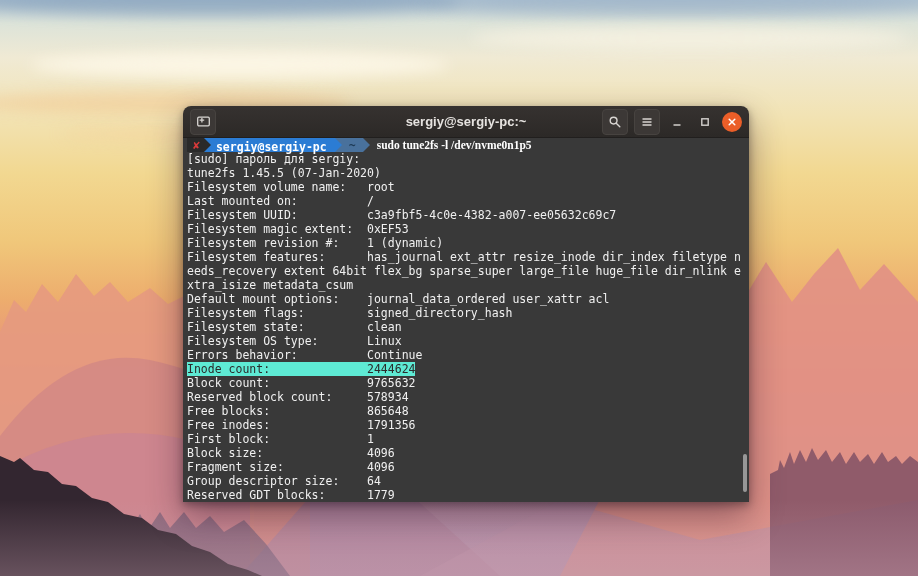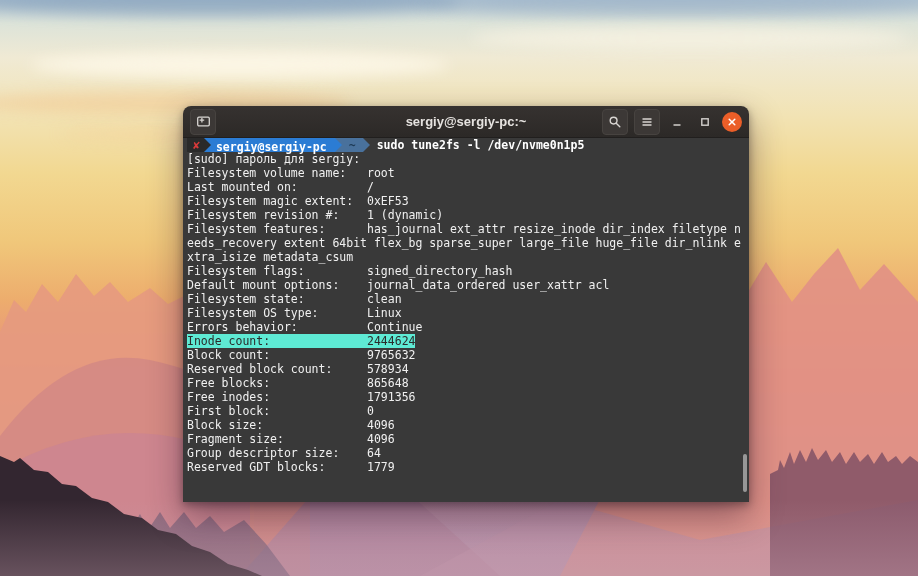--- a/index.html
+++ b/index.html
@@ -41,21 +41,21 @@
   .prompt-line{display:flex;align-items:stretch;height:14px;font-weight:bold;}
   .pseg{display:flex;align-items:center;}
   .seg-status{background:#2a2a2a;color:#d93a3a;padding:0 4px 0 6px;}
   .seg-user{background:#2b7cd4;color:#ffffff;padding:3px 8px 0 5px;}
   .seg-dir{background:#49719c;color:#1d3a55;padding:0 7px;}
   .arr{width:0;height:0;border-top:7px solid transparent;border-bottom:7px solid transparent;
     border-left:7px solid transparent;}
   .arr-1{border-left-color:#2a2a2a;background:#2b7cd4;}
   .arr-2{border-left-color:#2b7cd4;background:#49719c;}
   .arr-3{border-left-color:#49719c;}
-  .cmd{color:#ffffff;font-weight:bold;padding-left:7px;display:flex;align-items:center;}
+  .cmd{color:#ffffff;font-weight:bold;padding-left:7px;display:flex;align-items:center;font-family:Liberation Serif, serif;}
 
   .scroll-thumb{position:absolute;right:2px;top:316px;width:4px;height:38px;
     border-radius:2px;background:#a8a8a8;opacity:.85;}
 </style>
 </head>
 <body>
 
 <div class="screen">
 
   <div class="cloud" style="left:-40px;top:-14px;width:500px;height:30px;background:rgba(120,150,180,.55);"></div>
@@ -143,38 +143,40 @@
         <span class="pseg seg-status">✘</span>
         <span class="arr arr-1"></span>
         <span class="pseg seg-user">sergiy@sergiy-pc</span>
         <span class="arr arr-2"></span>
         <span class="pseg seg-dir">~</span>
         <span class="arr arr-3"></span>
         <span class="cmd">sudo tune2fs -l /dev/nvme0n1p5</span>
       </div>
       <div id="terminal-output">
           <div class="tline">[sudo] пароль для sergiy: </div>
+          <div class="tline">tune2fs 1.45.5 (07-Jan-2020)</div>
           <div class="tline">Filesystem volume name:   root</div>
           <div class="tline">Last mounted on:          /</div>
+          <div class="tline">Filesystem UUID:          c3a9fbf5-4c0e-4382-a007-ee05632c69c7</div>
           <div class="tline">Filesystem magic extent:  0xEF53</div>
           <div class="tline">Filesystem revision #:    1 (dynamic)</div>
           <div class="tline">Filesystem features:      has_journal ext_attr resize_inode dir_index filetype n</div>
           <div class="tline">eeds_recovery extent 64bit flex_bg sparse_super large_file huge_file dir_nlink e</div>
           <div class="tline">xtra_isize metadata_csum</div>
+          <div class="tline">Default mount options:    journal_data_ordered user_xattr acl</div>
           <div class="tline">Filesystem flags:         signed_directory_hash </div>
-          <div class="tline">Default mount options:    journal_data_ordered user_xattr acl</div>
           <div class="tline">Filesystem state:         clean</div>
           <div class="tline">Filesystem OS type:       Linux</div>
           <div class="tline">Errors behavior:          Continue</div>
           <div class="tline"><span class="hl">Inode count:              2444624</span></div>
           <div class="tline">Block count:              9765632</div>
           <div class="tline">Reserved block count:     578934</div>
           <div class="tline">Free blocks:              865648</div>
           <div class="tline">Free inodes:              1791356</div>
-          <div class="tline">First block:              0</div>
+          <div class="tline">First block:              1</div>
           <div class="tline">Block size:               4096</div>
           <div class="tline">Fragment size:            4096</div>
           <div class="tline">Group descriptor size:    64</div>
           <div class="tline">Reserved GDT blocks:      1779</div>
         </div>
       <div class="scroll-thumb"></div>
     </div>
 
   </div>
 </div>

